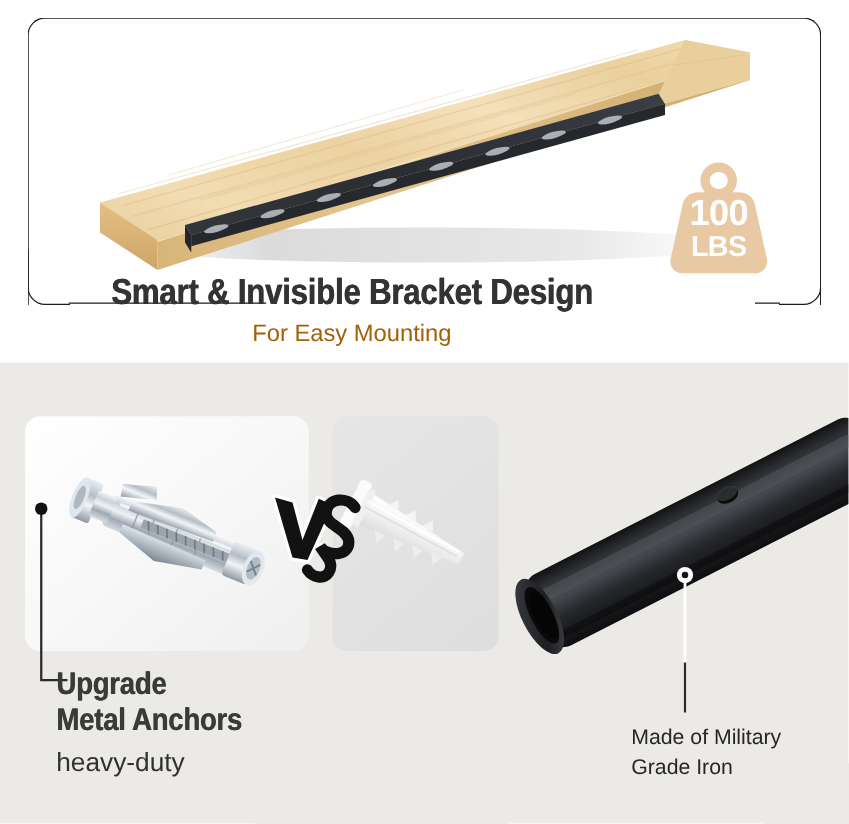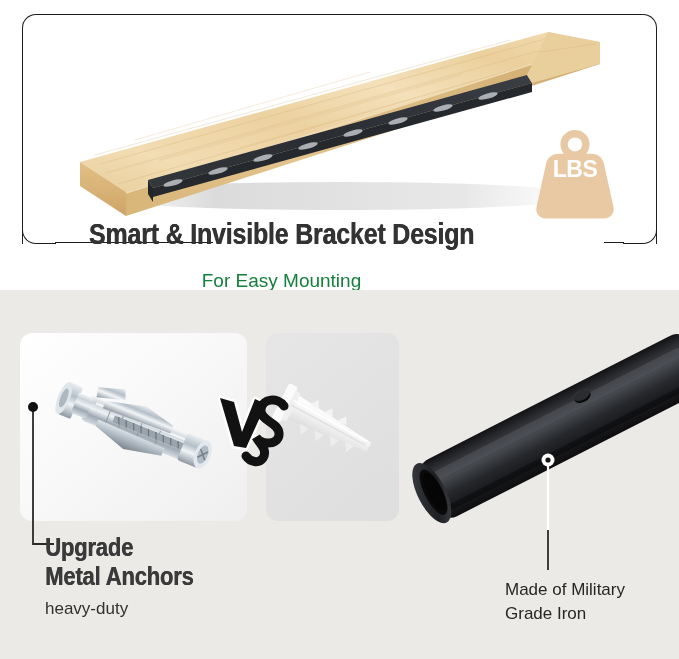--- a/index.html
+++ b/index.html
@@ -133,24 +133,24 @@
     font-size: 29px;
     color: #333333;
     letter-spacing: -0.2px;
     transform: scaleX(0.86);
     transform-origin: center center;
     white-space: nowrap;
     line-height: 1.08;
     text-shadow: 0.6px 0 0 #333333;
   }
   #headline-sub {
-    margin-top: 21px;
+    margin-top: 8px;
     font-family: "Liberation Sans", sans-serif;
     font-size: 19px;
-    color: #15803d;
+    color: #a16207;
     line-height: 1.1;
   }
 
   
   #bottom-panel {
     position: absolute;
     left: 0;
     top: 290px;
     width: 679px;
     height: 369px;
@@ -231,21 +231,21 @@
     line-height: 1.14;
     letter-spacing: -0.2px;
     transform: scaleX(0.88);
     transform-origin: left center;
     white-space: nowrap;
     text-shadow: 0.5px 0 0 #3a3a3a;
   }
   #label-left .ll-sub {
     margin-top: 9px;
     font-family: "Liberation Sans", sans-serif;
-    font-size: 17px;
+    font-size: 21px;
     color: #313131;
     line-height: 1.15;
   }
 
   
   #rod-wrap {
     position: absolute;
     left: 393px;
     top: 290px;
     width: 286px;
@@ -367,20 +367,21 @@
         <polygon points="487,55 508,12 560,22 560,44 492,63" fill="#e9cf9c"></polygon>
         <path d="M500,32 L556,24" stroke="#dcbd88" stroke-width="1" opacity="0.5" fill="none"></path>
       </svg>
     </div>
 
     <div id="weight-badge">
       <svg viewBox="0 0 96 92" xmlns="http://www.w3.org/2000/svg">
         <path d="M48 2c-8.2 0-14.6 6.4-14.6 14.4 0 3.6 1.3 6.8 3.5 9.3h-5.2C24.6 25.7 20 30 19 36L9.5 79c-1.3 6 3 11.5 9.2 11.5h58.6c6.2 0 10.5-5.5 9.2-11.5L77 36c-1-6-5.6-10.3-12.7-10.3h-5.2c2.2-2.5 3.5-5.7 3.5-9.3C62.6 8.4 56.2 2 48 2zm0 7.6c4.1 0 7.2 3.1 7.2 6.8S52.1 23.2 48 23.2s-7.2-3.1-7.2-6.8S43.9 9.6 48 9.6z" fill="#e8c9a4"></path>
       </svg>
       <div class="wb-text">
+        <span class="wb-num">100</span>
         <span class="wb-unit">LBS</span>
       </div>
     </div>
 
     <div id="headline">
       <div id="headline-title">Smart &amp; Invisible Bracket Design</div>
       <div id="headline-sub">For Easy Mounting</div>
     </div>
   </section>
 

